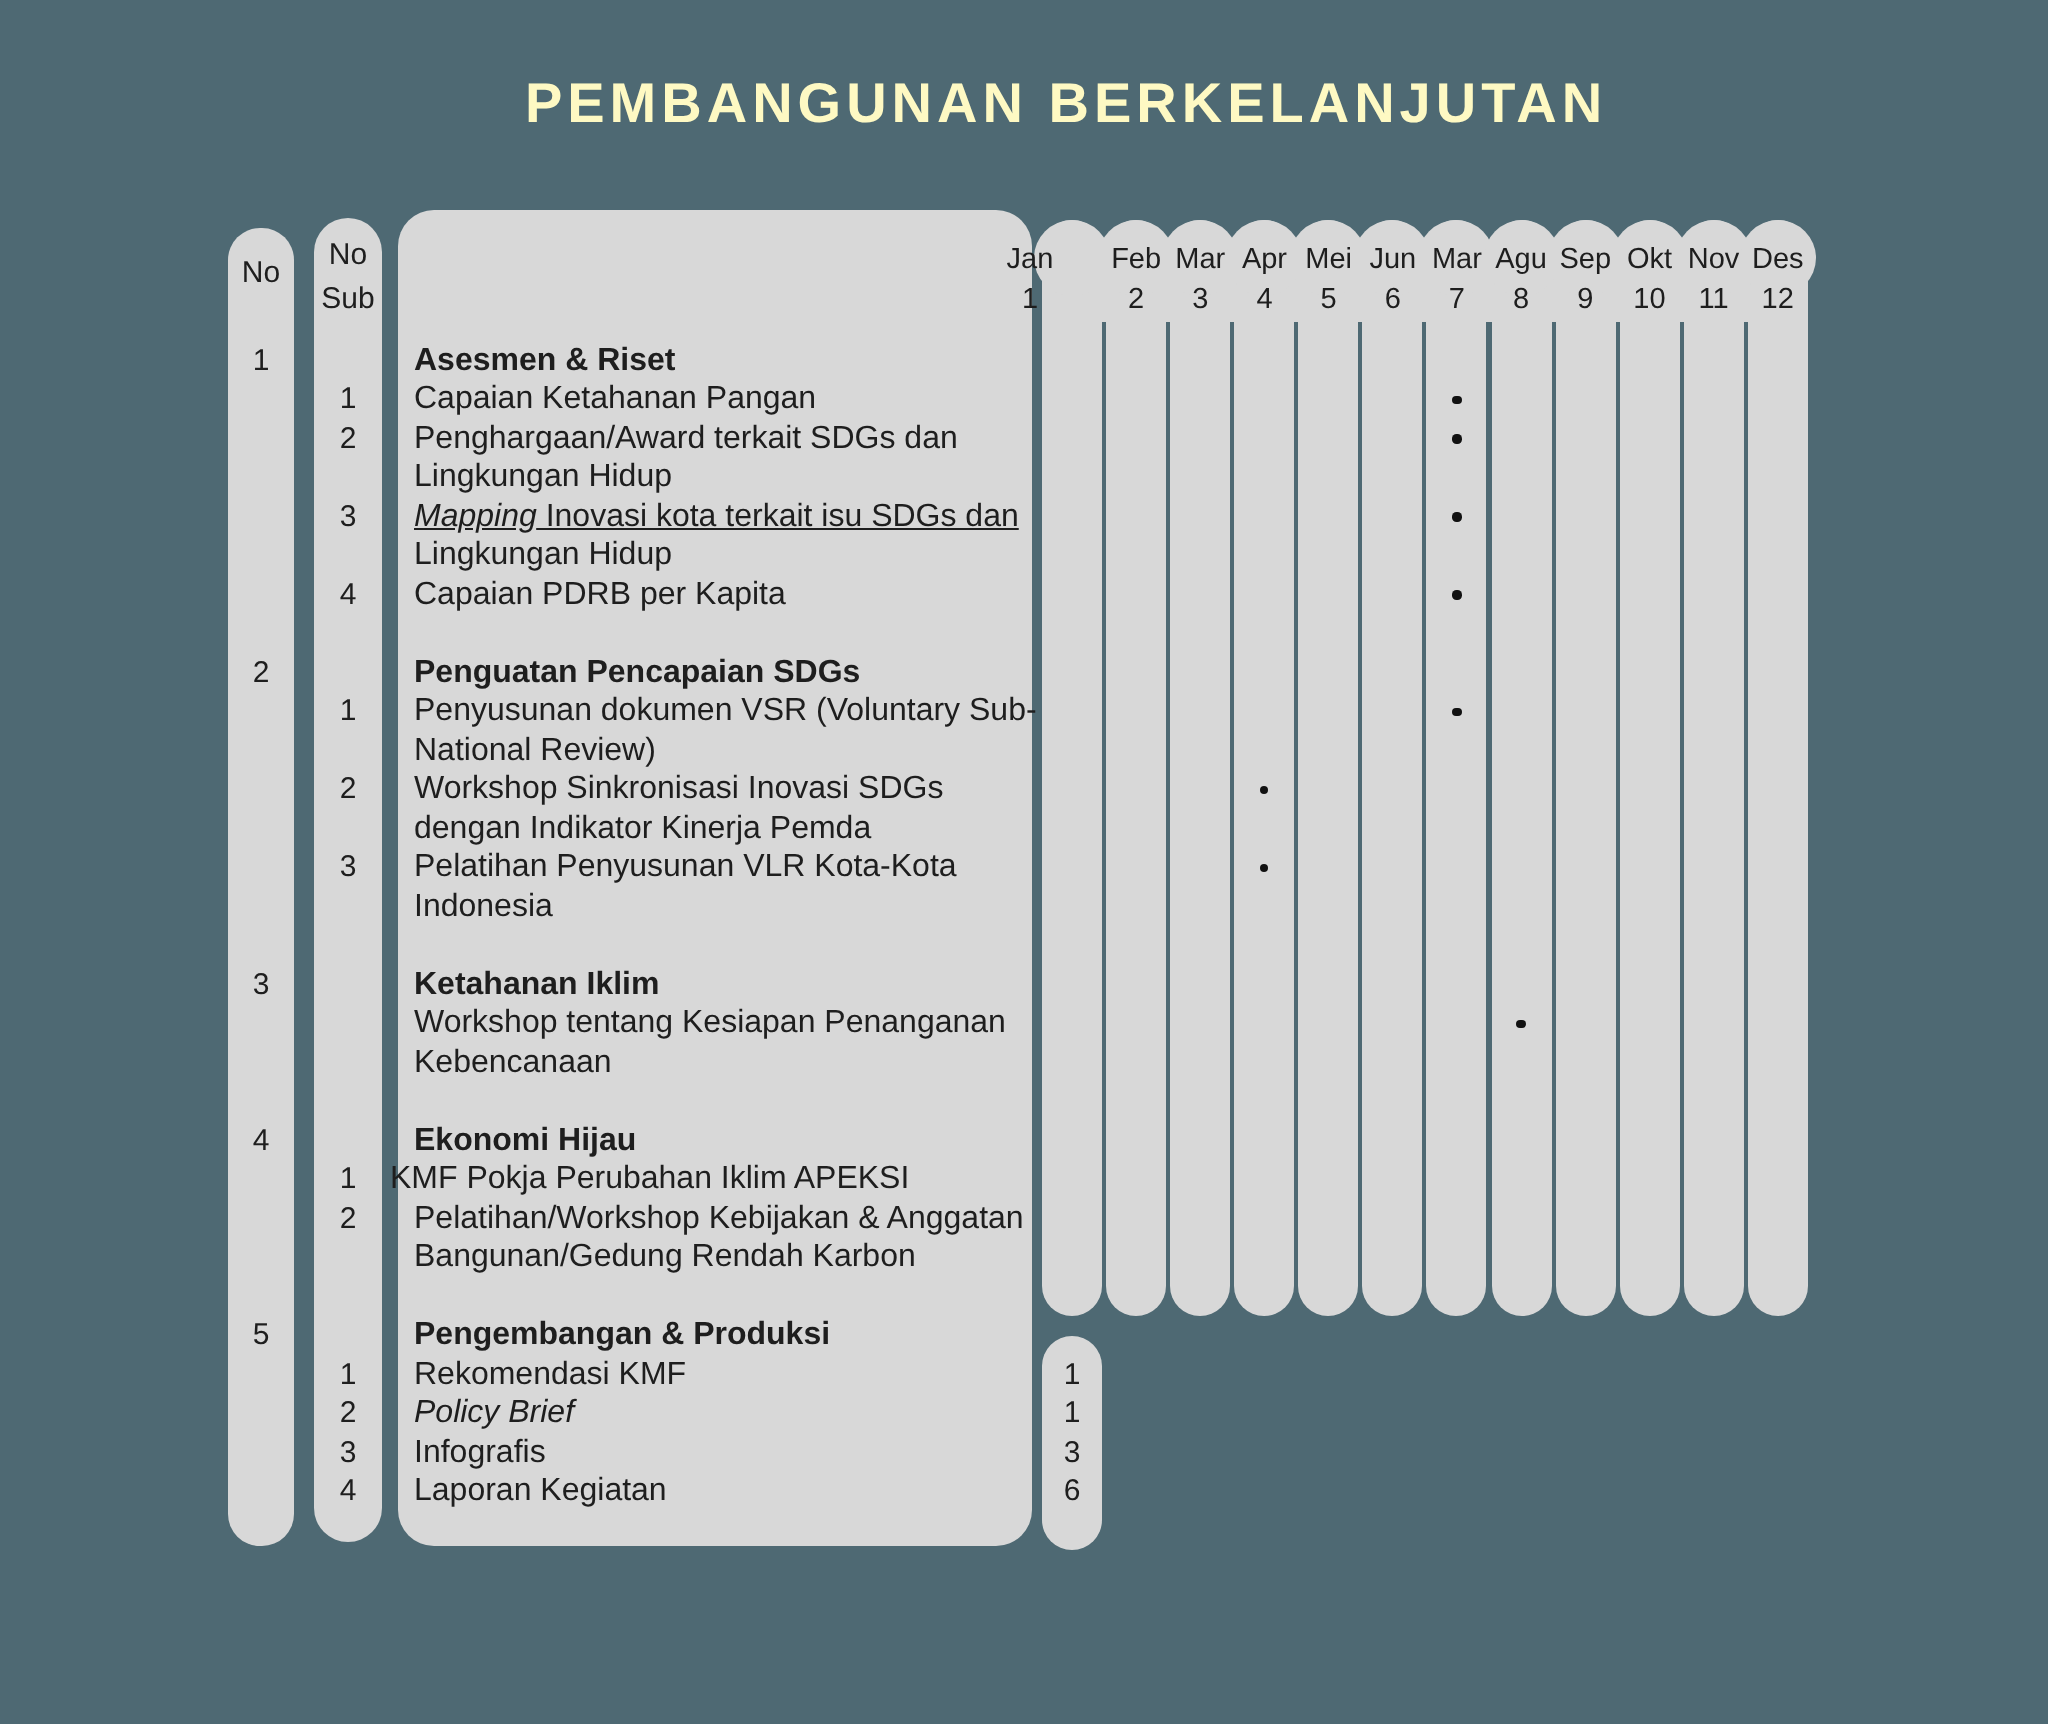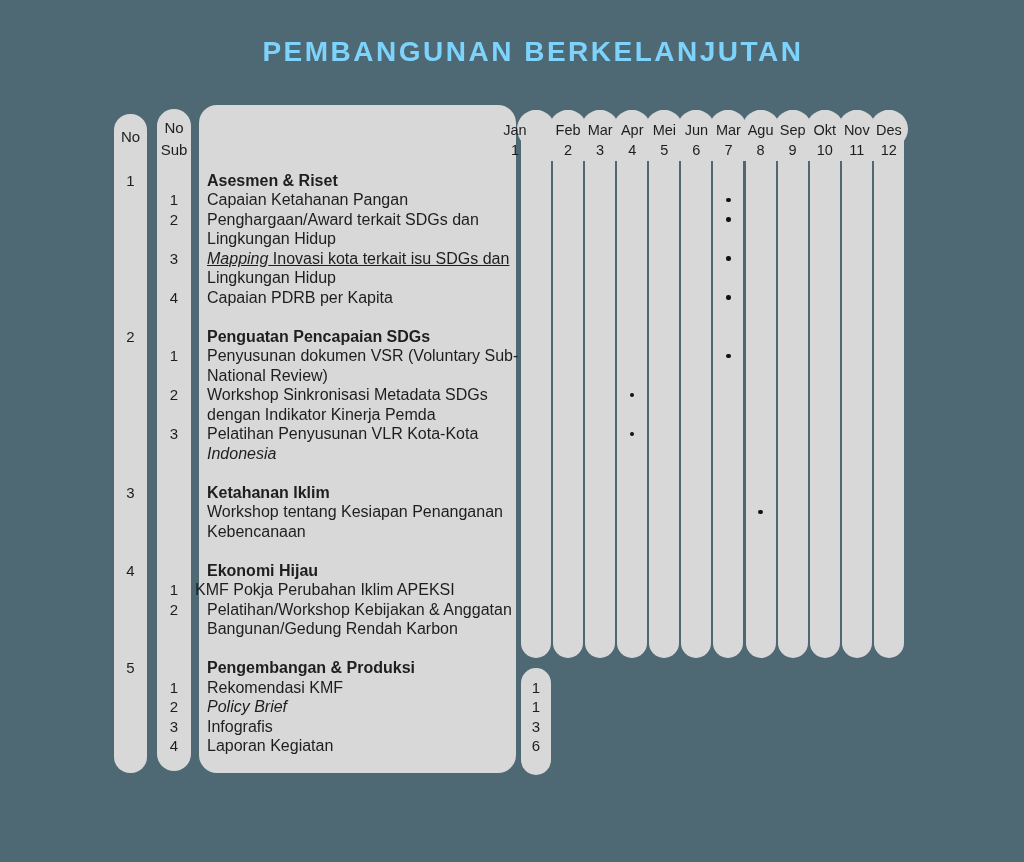--- a/index.html
+++ b/index.html
@@ -1,20 +1,20 @@
 <!DOCTYPE html>
 <html><head>
 <meta charset="utf-8">
 <style>
   html,body{margin:0;padding:0;background:#4e6973;}
   .canvas{position:relative;width:1024px;height:862px;background:#4e6973;
           font-family:"Liberation Sans",sans-serif;overflow:hidden;}
   .title{position:absolute;top:36px;left:533px;transform:translateX(-50%);
          white-space:nowrap;font-size:28px;font-weight:700;letter-spacing:2.5px;
-         color:#7dd3fc;}
+         color:#fef9c3;}
   .pill{position:absolute;background:#d8d8d8;}
   .col-no{left:114px;top:114px;width:33px;height:659px;border-radius:16px;}
   .col-nosub{left:157px;top:109px;width:34px;height:662px;border-radius:17px;}
   .col-kegiatan{left:199px;top:105px;width:317px;height:668px;border-radius:18px;}
   .jan-output{left:521px;top:668px;width:30px;height:107px;border-radius:15px;}
   .colhead{position:absolute;color:#1e1e1e;font-size:15px;text-align:center;}
   .head-no{left:114px;width:33px;top:128px;}
   .head-nosub{left:157px;width:34px;top:117px;line-height:22px;}
   .head-kegiatan{left:199px;width:317px;top:129px;}
   .mcol{position:absolute;top:110px;height:548px;background:#d8d8d8;border-radius:15px;}
@@ -141,26 +141,26 @@
       <div class="numcell" style="left: 157px; width: 34px; top: 287.5px;">4</div>
       <div class="rowline" style="left: 207px; top: 287.5px;"><span>Capaian PDRB per Kapita</span></div>
       <div class="dot" style="left: 726.23px; top: 295px;"></div>
       <div class="numcell" style="left: 114px; width: 33px; top: 326.5px;">2</div>
       <div class="rowline sec-header" style="left: 207px; top: 326.5px;">Penguatan Pencapaian SDGs</div>
       <div class="numcell" style="left: 157px; width: 34px; top: 346px;">1</div>
       <div class="rowline" style="left: 207px; top: 346px;"><span>Penyusunan dokumen VSR (Voluntary Sub-</span></div>
       <div class="rowline" style="left: 207px; top: 365.5px;"><span>National Review)</span></div>
       <div class="dot" style="left: 726.23px; top: 353.5px;"></div>
       <div class="numcell" style="left: 157px; width: 34px; top: 385px;">2</div>
-      <div class="rowline" style="left: 207px; top: 385px;"><span>Workshop Sinkronisasi Metadata SDGs</span></div>
+      <div class="rowline" style="left: 207px; top: 385px;"><span>Workshop Sinkronisasi Inovasi SDGs</span></div>
       <div class="rowline" style="left: 207px; top: 404.5px;"><span>dengan Indikator Kinerja Pemda</span></div>
       <div class="dot" style="left: 629.99px; top: 392.5px;"></div>
       <div class="numcell" style="left: 157px; width: 34px; top: 424px;">3</div>
       <div class="rowline" style="left: 207px; top: 424px;"><span>Pelatihan Penyusunan VLR Kota-Kota</span></div>
-      <div class="rowline" style="left: 207px; top: 443.5px; font-style: italic;"><span>Indonesia</span></div>
+      <div class="rowline" style="left: 207px; top: 443.5px;"><span>Indonesia</span></div>
       <div class="dot" style="left: 629.99px; top: 431.5px;"></div>
       <div class="numcell" style="left: 114px; width: 33px; top: 482.5px;">3</div>
       <div class="rowline sec-header" style="left: 207px; top: 482.5px;">Ketahanan Iklim</div>
       <div class="rowline" style="left: 207px; top: 502px;"><span>Workshop tentang Kesiapan Penanganan</span></div>
       <div class="rowline" style="left: 207px; top: 521.5px;"><span>Kebencanaan</span></div>
       <div class="dot" style="left: 758.31px; top: 509.5px;"></div>
       <div class="numcell" style="left: 114px; width: 33px; top: 560.5px;">4</div>
       <div class="rowline sec-header" style="left: 207px; top: 560.5px;">Ekonomi Hijau</div>
       <div class="numcell" style="left: 157px; width: 34px; top: 580px;">1</div>
       <div class="rowline" style="left: 195px; top: 580px;"><span>KMF Pokja Perubahan Iklim APEKSI</span></div>

